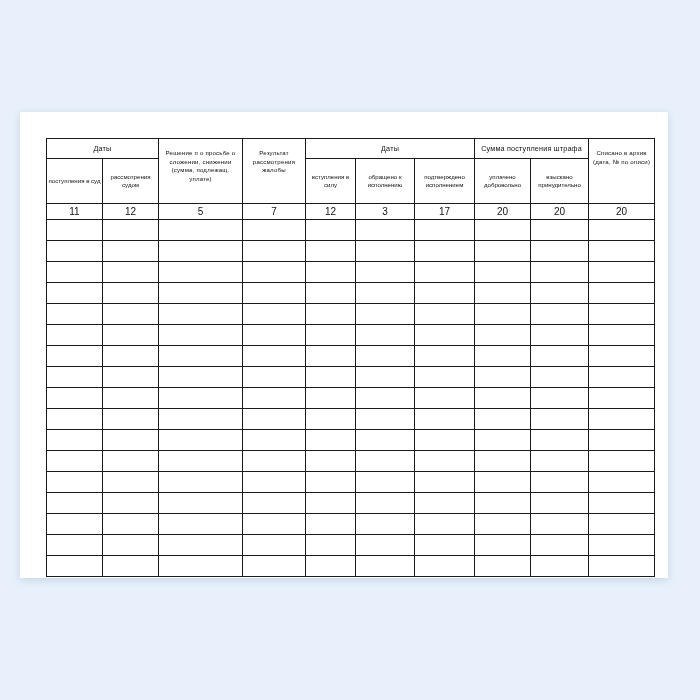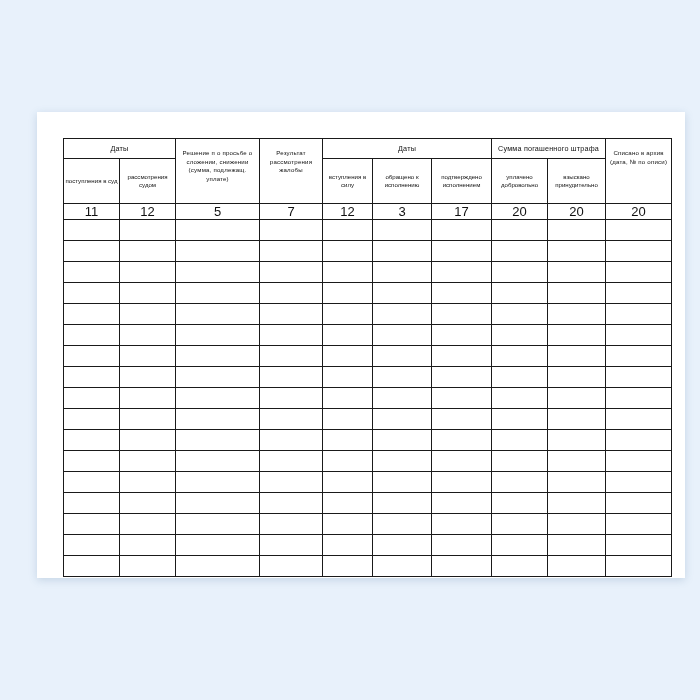--- a/index.html
+++ b/index.html
@@ -13,21 +13,21 @@
     font-family: "Liberation Sans", sans-serif;
     overflow: hidden;
   }
   .scene {
     position: relative;
     width: 700px;
     height: 700px;
   }
   .page {
     position: absolute;
-    left: 37px;
+    left: 20px;
     top: 112px;
     width: 648px;
     height: 466px;
     background: #ffffff;
     box-shadow: 0 2px 8px rgba(70, 110, 150, 0.22);
   }
   .table-wrap {
     position: absolute;
     left: 26px;
     top: 26px;
@@ -53,21 +53,21 @@
     letter-spacing: 0.2px;
   }
   .colhdr {
     height: 44px;
     font-size: 6.1px;
     line-height: 1.35;
     padding: 1px 2px;
   }
   .numrow td {
     height: 15px;
-    font-size: 13px;
+    font-size: 10px;
     margin-top: 28px;
   }
   .datarow td {
     height: 20px;
   }
   .blank-cell {
     background: #ffffff;
   }
 </style>
 </head>
@@ -92,21 +92,21 @@
         <thead>
           <tr>
             <td class="grouphdr" colspan="2">Даты</td>
             <td class="grouphdr" rowspan="2" style="vertical-align:middle">
               <span class="colhdr" style="display:block;border:0;font-size:6.1px;line-height:1.4;padding:2px 3px">Решение п о просьбе о сложении, снижении (сумма, подлежащ. уплате)</span>
             </td>
             <td class="grouphdr" rowspan="2" style="vertical-align:middle">
               <span class="colhdr" style="display:block;border:0;font-size:6.1px;line-height:1.4;padding:2px 3px">Результат рассмотрения жалобы</span>
             </td>
             <td class="grouphdr" colspan="3">Даты</td>
-            <td class="grouphdr" colspan="2">Сумма погашенного штрафа</td>
+            <td class="grouphdr" colspan="2">Сумма поступления штрафа</td>
             <td class="grouphdr" rowspan="2" style="vertical-align:middle">
               <span class="colhdr" style="display:block;border:0;font-size:6.1px;line-height:1.4;padding:2px 3px">Списано в архив (дата, № по описи)</span>
             </td>
           </tr>
           <tr>
             <td class="colhdr">поступления в суд</td>
             <td class="colhdr">рассмотрения судом</td>
             <td class="colhdr">вступления в силу</td>
             <td class="colhdr">обращено к исполнению</td>
             <td class="colhdr">подтверждено исполнением</td>

